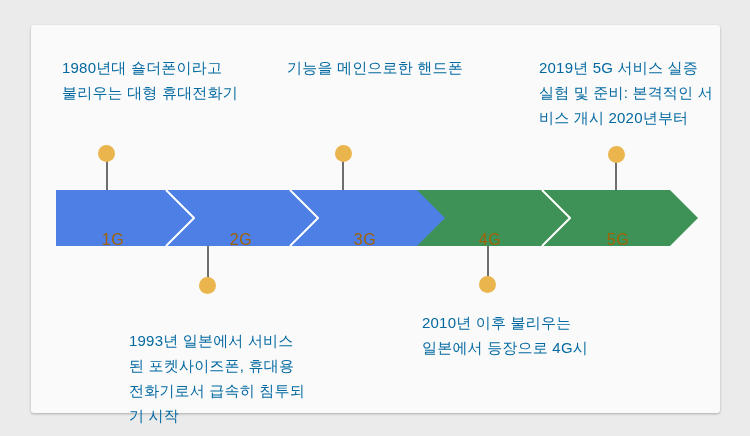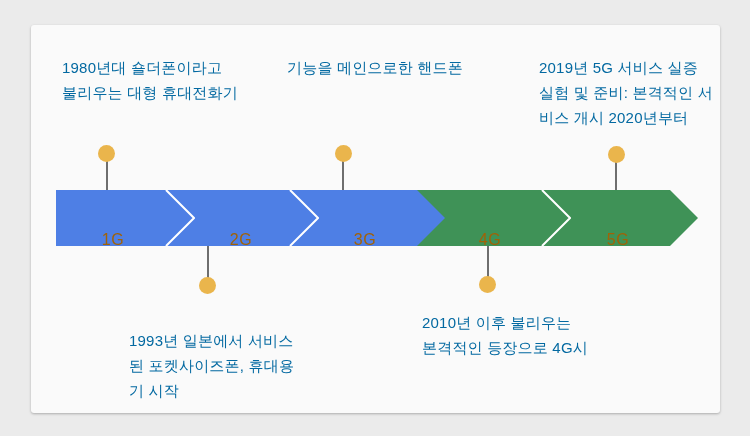--- a/index.html
+++ b/index.html
@@ -89,25 +89,26 @@
   </div>
   <div class="note" style="left:508px; top:30px">
     <div>2019년 5G 서비스 실증</div>
     <div>실험 및 준비: 본격적인 서</div>
     <div>비스 개시 2020년부터</div>
   </div>
 
   <div class="note" style="left:98px; top:303px">
     <div>1993년 일본에서 서비스</div>
     <div>된 포켓사이즈폰, 휴대용</div>
+    <div>전화기로서 급속히 침투되</div>
     <div>기 시작</div>
   </div>
   <div class="note" style="left:391px; top:285px">
     <div>2010년 이후 불리우는</div>
-    <div>본격적인 등장으로 4G시</div>
+    <div>일본에서 등장으로 4G시</div>
   </div>
 
   <div class="connector" style="left:75px;  top:128px; height:37px"></div>
   <div class="connector" style="left:311px; top:128px; height:37px"></div>
   <div class="connector" style="left:584px; top:129px; height:36px"></div>
   <div class="connector" style="left:176px; top:221px; height:39px"></div>
   <div class="connector" style="left:456px; top:221px; height:38px"></div>
 
   <div class="dot" style="left:67px;  top:120px"></div>
   <div class="dot" style="left:304px; top:120px"></div>

